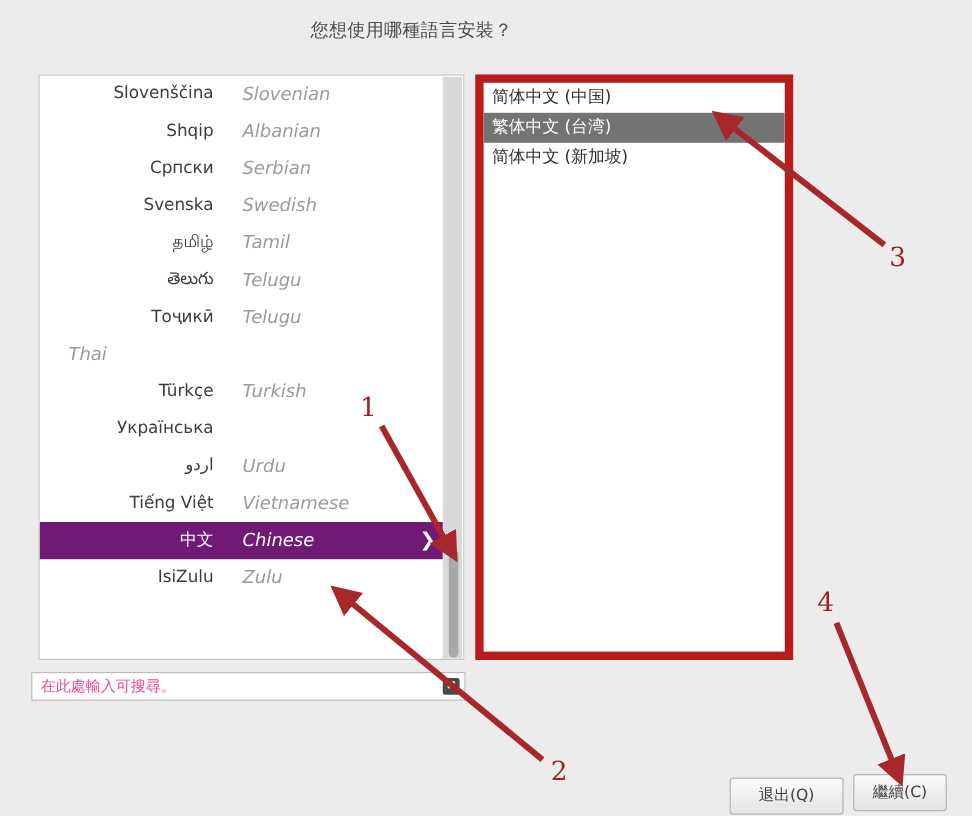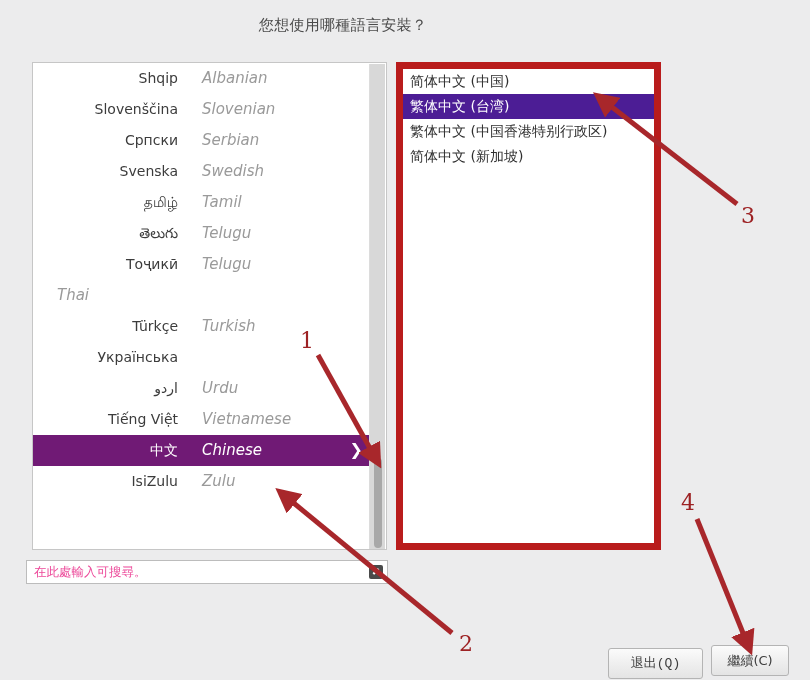--- a/index.html
+++ b/index.html
@@ -163,42 +163,41 @@
   .variant-row {
     height: 25px;
     line-height: 25px;
     padding-left: 7px;
     font-size: 14px;
     color: #2f2f2f;
     white-space: nowrap;
     box-sizing: border-box;
   }
   .variant-row.selected {
-    background: #4c1d95;
+    background: #737373;
     color: #ffffff;
   }
 
   
   .dlg-button {
     position: absolute;
     height: 31px;
     background: linear-gradient(to bottom, #fbfbfb 0%, #efefef 50%, #e4e4e4 100%);
     border: 1px solid #b4b4b4;
     border-radius: 3px;
     box-sizing: border-box;
     font-size: 13px;
     color: #3d3d3d;
     text-align: center;
     line-height: 29px;
   }
   #quit-button {
     left: 608px;
     top: 648px;
     width: 95px;
-    font-family: Liberation Mono, monospace;
   }
   #continue-button {
     left: 711px;
     top: 645px;
     width: 78px;
   }
 
   
   #annotation-layer {
     position: absolute;
@@ -220,26 +219,26 @@
   #annot-num-4 { left: 681px; top: 490px; }
 </style>
 </head>
 <body>
 
 <div id="page-title">您想使用哪種語言安裝？</div>
 
 <div id="lang-list-panel">
   <div id="lang-list-viewport">
       <div class="lang-row">
+        <div class="lang-native">Slovenščina</div>
+        <div class="lang-english">Slovenian</div>
+      </div>
+      <div class="lang-row">
         <div class="lang-native">Shqip</div>
         <div class="lang-english">Albanian</div>
-      </div>
-      <div class="lang-row">
-        <div class="lang-native">Slovenščina</div>
-        <div class="lang-english">Slovenian</div>
       </div>
       <div class="lang-row">
         <div class="lang-native">Српски</div>
         <div class="lang-english">Serbian</div>
       </div>
       <div class="lang-row">
         <div class="lang-native">Svenska</div>
         <div class="lang-english">Swedish</div>
       </div>
       <div class="lang-row">
@@ -288,21 +287,20 @@
 </div>
 
 <div id="search-box">
   <div id="search-input-text">在此處輸入可搜尋。</div>
   <div id="search-clear-icon">✖</div>
 </div>
 
 <div id="variant-list-panel">
     <div class="variant-row">简体中文 (中国)</div>
     <div class="variant-row selected">繁体中文 (台湾)</div>
-    <div class="variant-row">繁体中文 (中国香港特别行政区)</div>
     <div class="variant-row">简体中文 (新加坡)</div>
   </div>
 
 <div class="dlg-button" id="quit-button">退出(Q)</div>
 <div class="dlg-button" id="continue-button">繼續(C)</div>
 
 <div id="annotation-layer">
   <svg width="810" height="680" style="position:absolute;left:0;top:0;">
     <defs>
       <marker id="arrowhead" markerWidth="5" markerHeight="5" refX="1.2" refY="2.5" orient="auto">

